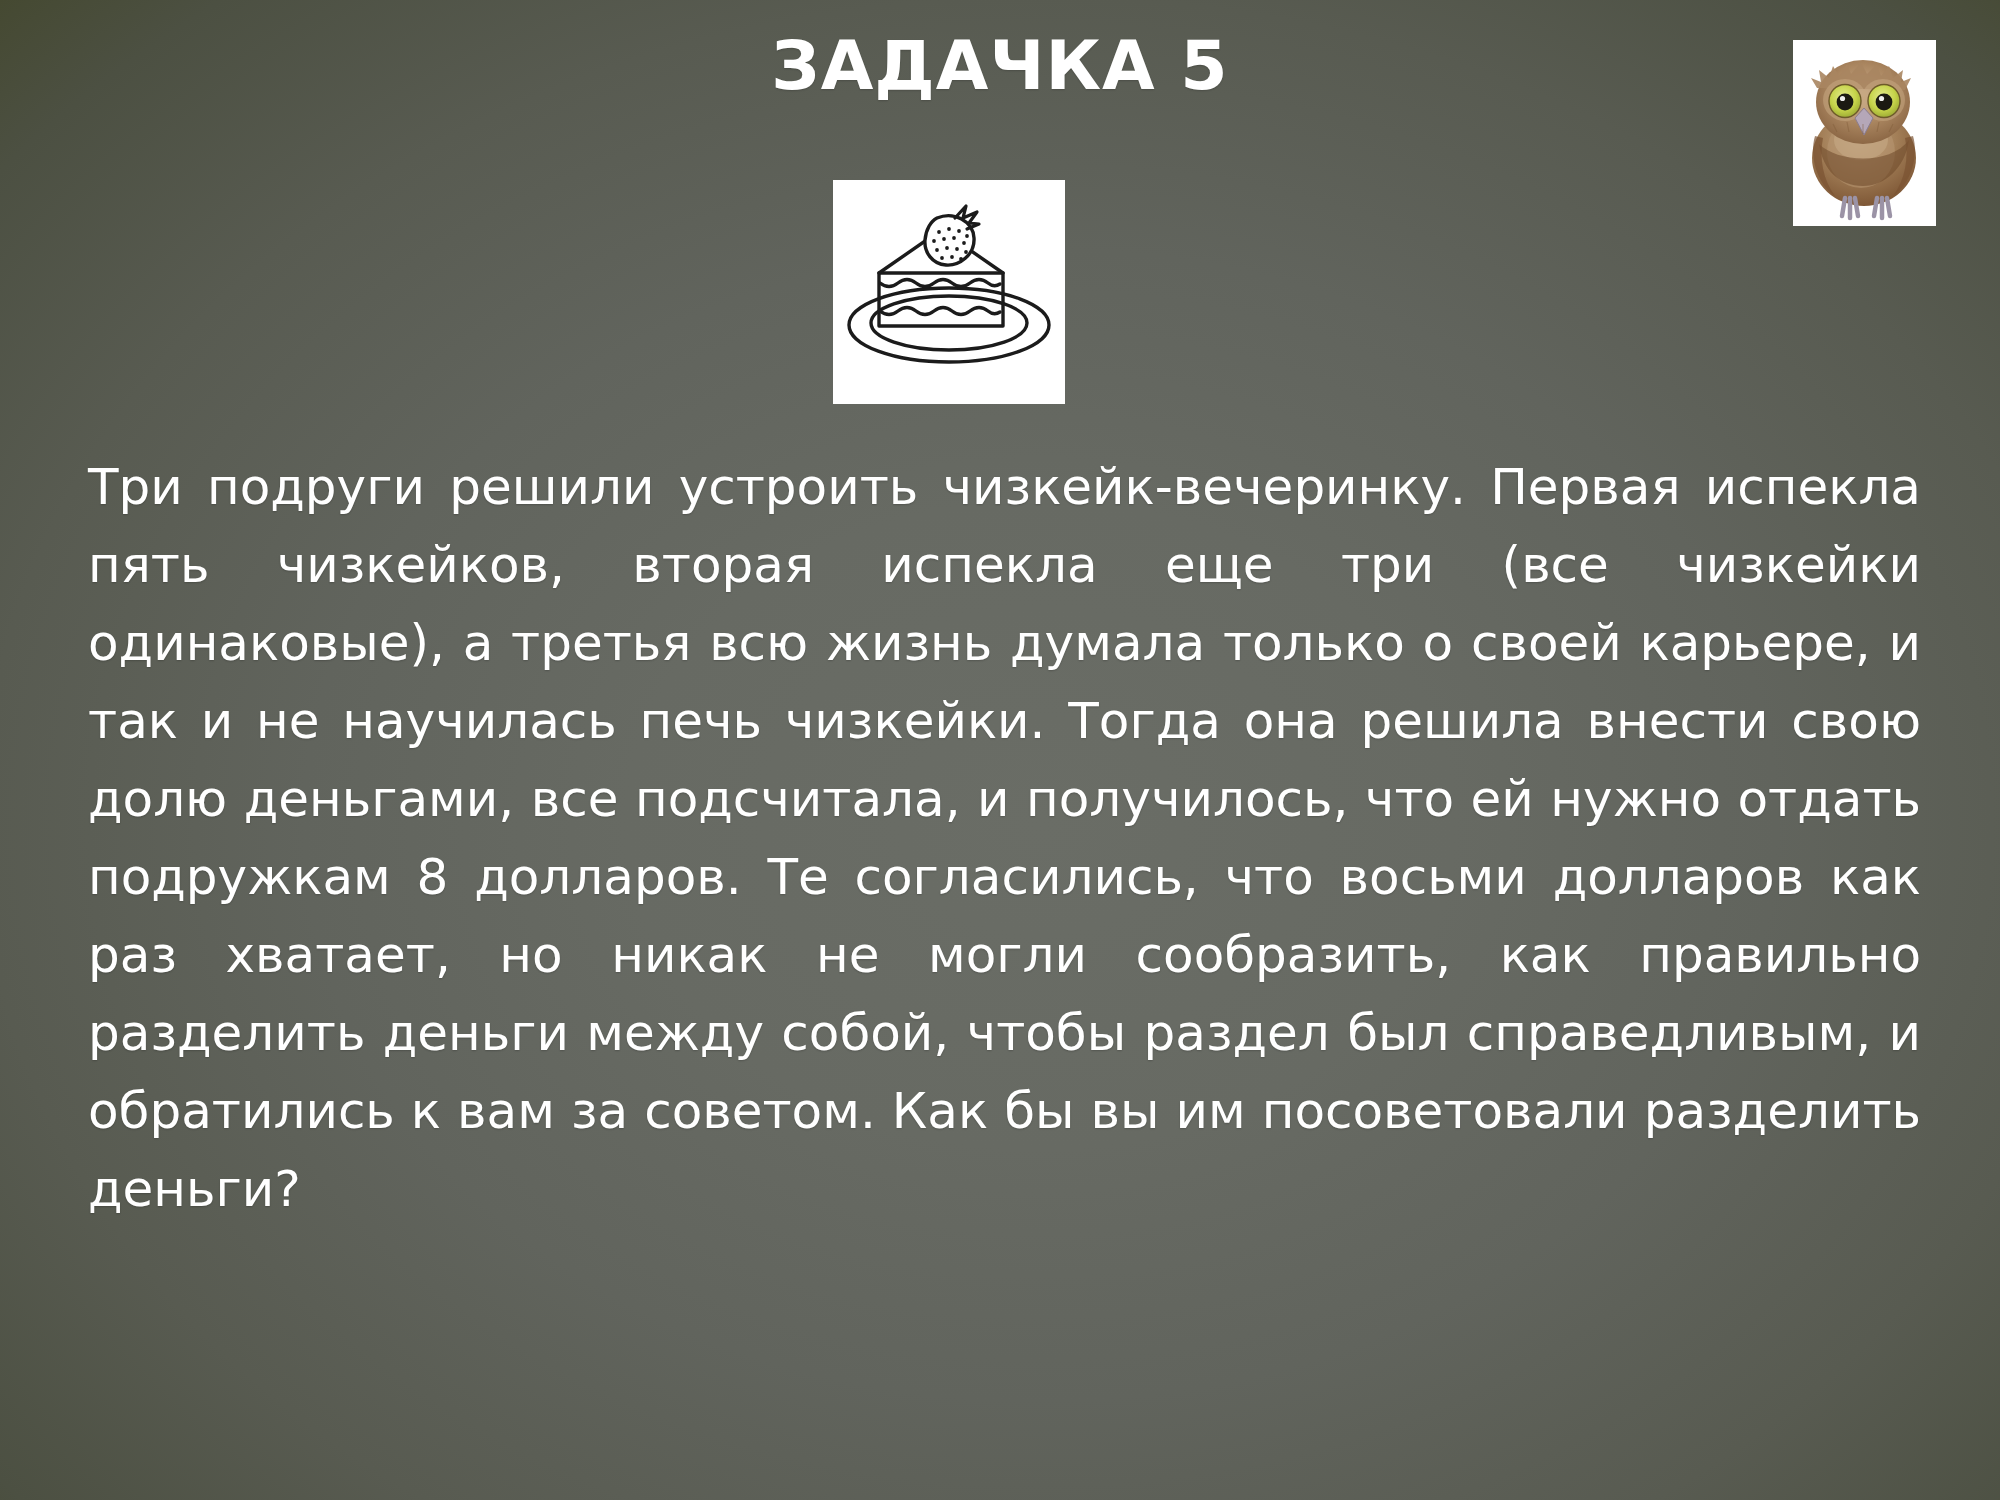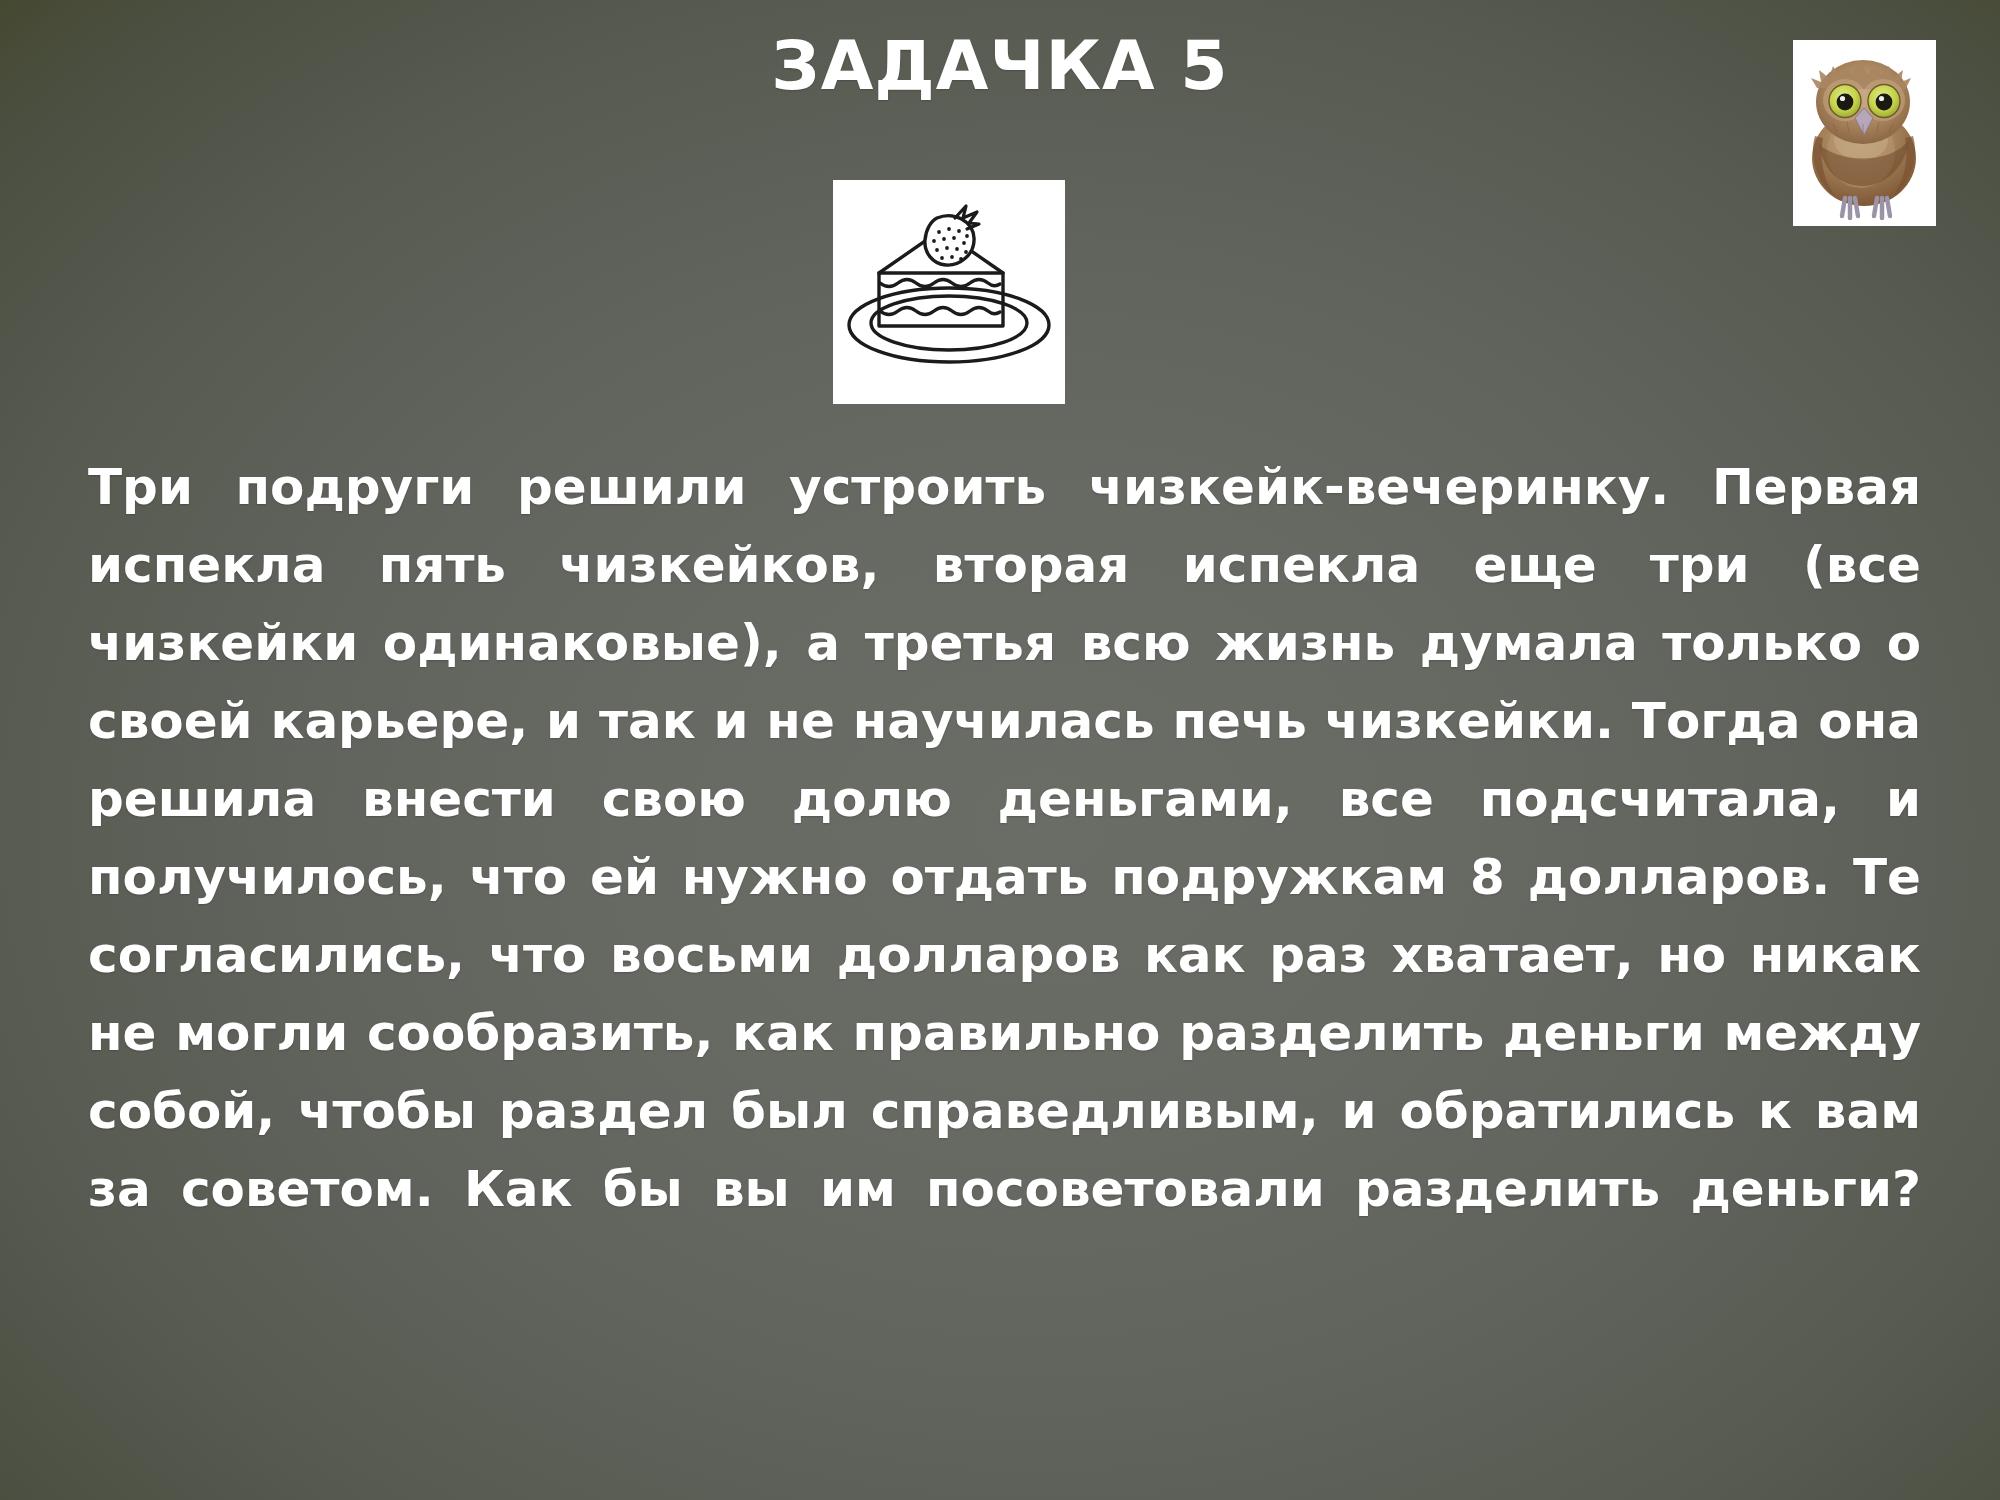--- a/index.html
+++ b/index.html
@@ -75,21 +75,21 @@
   #cake-frame svg { display: block; width: 232px; height: 224px; }
 
   
   #body-text {
     position: absolute;
     left: 88px;
     top: 448px;
     width: 1833px;
     color: #ffffff;
     font-family: "DejaVu Sans", sans-serif;
-    font-weight: bold;
+    font-weight: normal;
     font-size: 50px;
     line-height: 78px;
     text-align: justify;
     text-justify: inter-word;
     letter-spacing: 0px;
     text-shadow: 0 1px 2px rgba(0,0,0,0.20);
   }
   
   #body-text::after {
     content: "";

